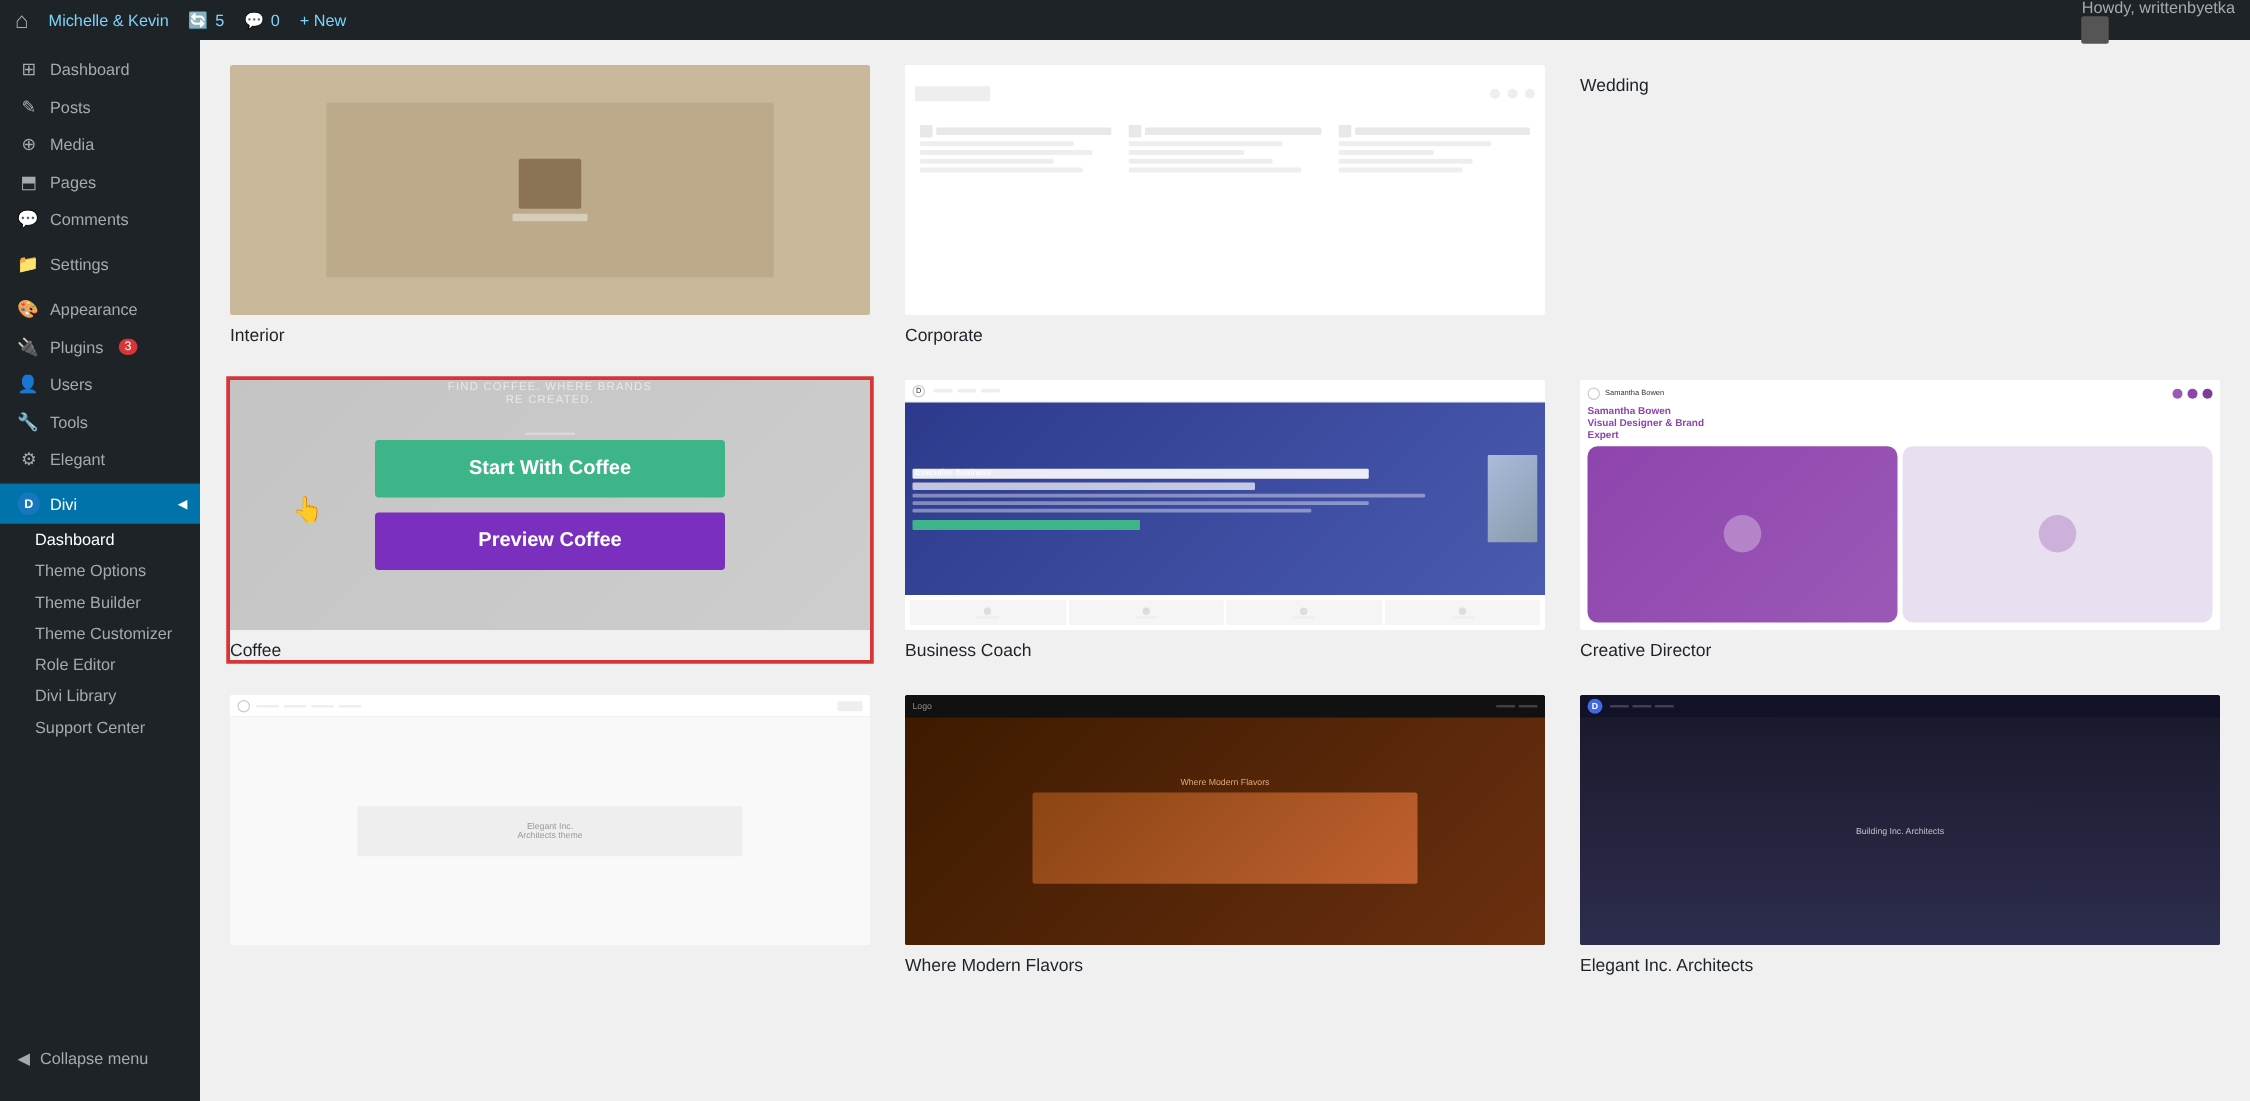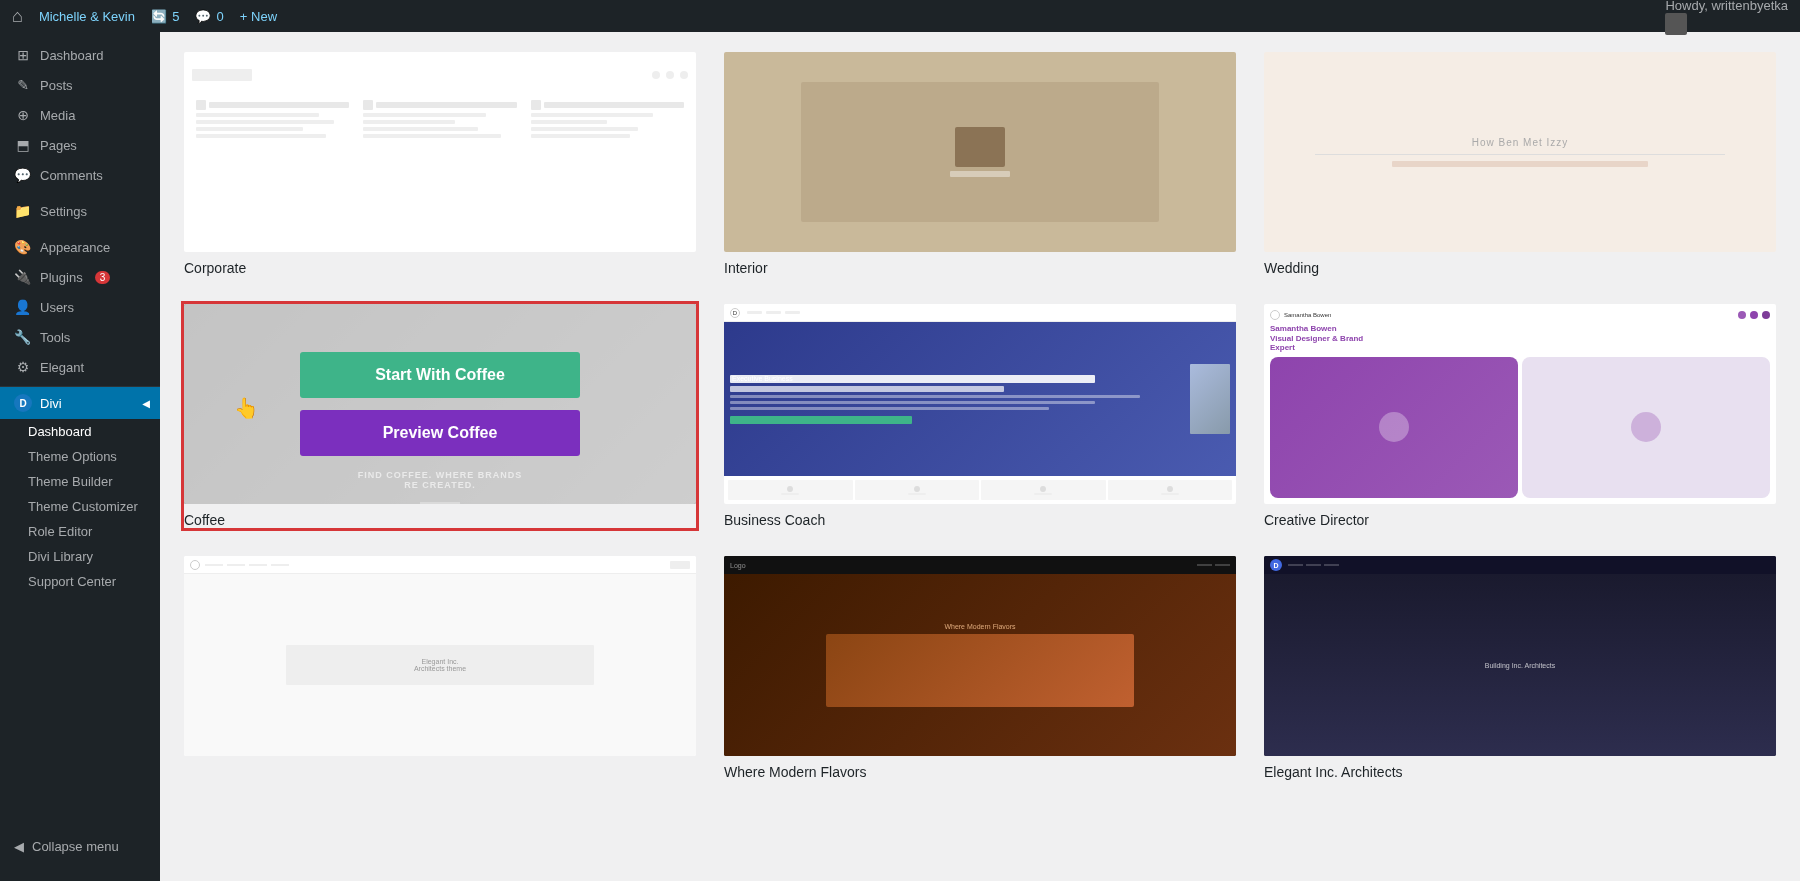--- a/index.html
+++ b/index.html
@@ -78,21 +78,21 @@
     .btn-preview {
       background: #7b2fbe; color: #fff; border: none;
       padding: 14px 60px; font-size: 16px; font-weight: 600;
       border-radius: 3px; cursor: pointer; width: 280px; text-align: center;
     }
 
     
     .coffee-thumb {
       background: linear-gradient(135deg, #3a3a3a 0%, #5a5a5a 100%);
       height: 100%; display: flex; flex-direction: column;
-      align-items: center; justify-content: flex-end; gap: 12px; font-weight: bold;
+      align-items: center; justify-content: flex-start; gap: 22px;
     }
     .coffee-title-text { color: rgba(255,255,255,0.6); font-size: 9px; text-align: center; letter-spacing: 1px; text-transform: uppercase; }
     .coffee-deco { width: 40px; height: 2px; background: rgba(255,255,255,0.3); }
 
     
     .cursor-hand {
       position: absolute; left: 50px; top: 52%; transform: translateY(-50%);
       font-size: 20px; z-index: 10; pointer-events: none;
     }
   </style>
@@ -202,20 +202,32 @@
     <span>Collapse menu</span>
   </div>
 </div>
 
 <div id="main">
   <div class="main-inner">
     <div class="theme-grid">
 
       <div class="theme-card">
         <div class="theme-preview">
+          <div style="background:#c9b99a;width:100%;height:100%;display:flex;align-items:center;justify-content:center;">
+            <div style="width:70%;height:70%;background:rgba(180,160,130,0.6);border-radius:2px;display:flex;flex-direction:column;align-items:center;justify-content:center;gap:4px;">
+              <div style="width:50px;height:40px;background:#8b7355;border-radius:2px;"></div>
+              <div style="width:60px;height:6px;background:rgba(255,255,255,0.4);border-radius:1px;"></div>
+            </div>
+          </div>
+        </div>
+        <div class="theme-name">Interior</div>
+      </div>
+
+      <div class="theme-card">
+        <div class="theme-preview">
 
           <div style="background:#fff;width:100%;height:100%;padding:8px;">
             <div style="display:flex;gap:6px;height:30px;margin-bottom:6px;align-items:center;">
               <div style="width:60px;height:12px;background:#eee;border-radius:1px;"></div>
               <div style="flex:1;"></div>
               <div style="width:8px;height:8px;background:#eee;border-radius:50%;"></div>
               <div style="width:8px;height:8px;background:#eee;border-radius:50%;"></div>
               <div style="width:8px;height:8px;background:#eee;border-radius:50%;"></div>
             </div>
             <div style="display:grid;grid-template-columns:repeat(3,1fr);gap:6px;height:80px;">
@@ -249,39 +261,20 @@
                 <div style="height:4px;background:#eee;width:70%;border-radius:1px;"></div>
                 <div style="height:4px;background:#eee;width:65%;border-radius:1px;"></div>
               </div>
             </div>
           </div>
         </div>
         <div class="theme-name">Corporate</div>
       </div>
 
       <div class="theme-card">
-        <div class="theme-preview">
-          <div style="background:#c9b99a;width:100%;height:100%;display:flex;align-items:center;justify-content:center;">
-            <div style="width:70%;height:70%;background:rgba(180,160,130,0.6);border-radius:2px;display:flex;flex-direction:column;align-items:center;justify-content:center;gap:4px;">
-              <div style="width:50px;height:40px;background:#8b7355;border-radius:2px;"></div>
-              <div style="width:60px;height:6px;background:rgba(255,255,255,0.4);border-radius:1px;"></div>
-            </div>
-          </div>
-        </div>
-        <div class="theme-name">Interior</div>
-      </div>
-
-      <div class="theme-card">
-        <div class="theme-preview">
-          <div style="background:#f5ede5;width:100%;height:100%;display:flex;flex-direction:column;align-items:center;justify-content:center;gap:6px;">
-            <div style="font-size:10px;color:#aaa;text-align:center;letter-spacing:1px;">How Ben Met Izzy</div>
-            <div style="width:80%;height:1px;background:#ddd;"></div>
-            <div style="width:50%;height:6px;background:#e8d5c8;border-radius:1px;"></div>
-          </div>
-        </div>
         <div class="theme-name">Wedding</div>
       </div>
 
       <div class="theme-card selected">
         <div class="theme-preview" style="position:relative;">
           <div class="coffee-thumb">
             <div class="coffee-title-text">FIND COFFEE. WHERE BRANDS<br>RE CREATED.</div>
             <div class="coffee-deco"></div>
           </div>
           <div class="theme-overlay">

